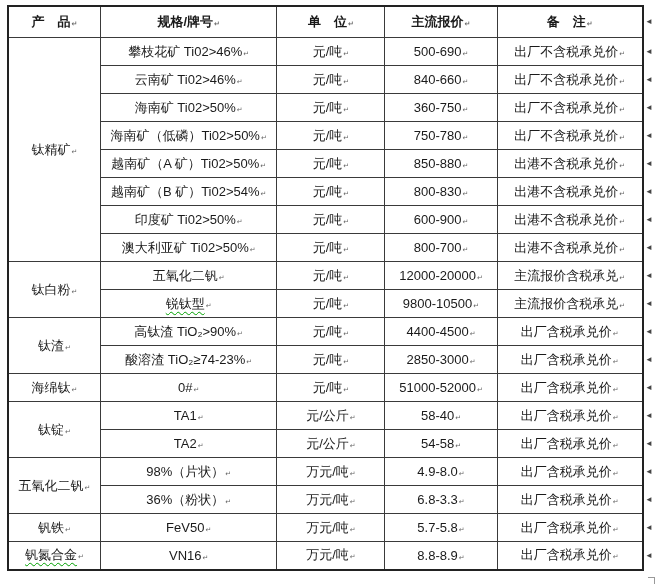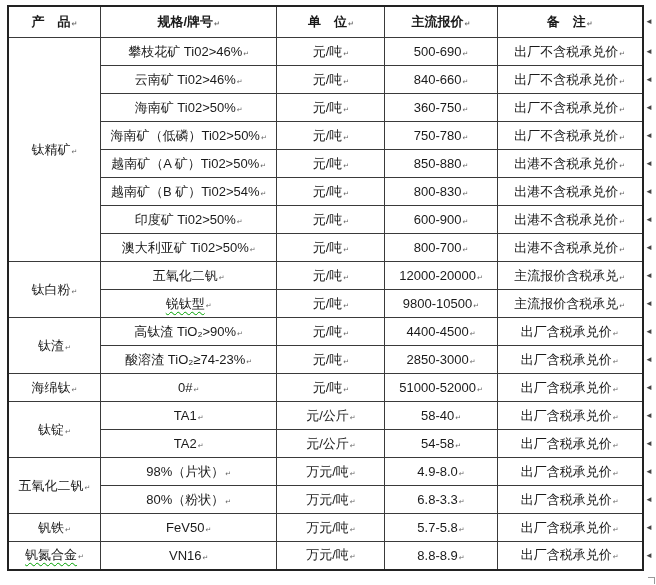--- a/index.html
+++ b/index.html
@@ -180,21 +180,21 @@
       </tr>
       <tr class="data-row">
         <td class="prod b-left" rowspan="2"><span class="ctext">五氧化二钒</span><span class="pmark">↵</span></td>
         <td><span class="ctext">98%（片状）</span><span class="pmark">↵</span></td>
         <td><span class="ctext">万元/吨</span><span class="pmark">↵</span></td>
         <td><span class="ctext">4.9-8.0</span><span class="pmark">↵</span></td>
         <td class="b-right "><span class="ctext">出厂含税承兑价</span><span class="pmark">↵</span></td>
         <td class="marker">◄</td>
       </tr>
       <tr class="data-row">
-        <td><span class="ctext">80%（粉状）</span><span class="pmark">↵</span></td>
+        <td><span class="ctext">36%（粉状）</span><span class="pmark">↵</span></td>
         <td><span class="ctext">万元/吨</span><span class="pmark">↵</span></td>
         <td><span class="ctext">6.8-3.3</span><span class="pmark">↵</span></td>
         <td class="b-right "><span class="ctext">出厂含税承兑价</span><span class="pmark">↵</span></td>
         <td class="marker">◄</td>
       </tr>
       <tr class="data-row">
         <td class="prod b-left" rowspan="1"><span class="ctext">钒铁</span><span class="pmark">↵</span></td>
         <td><span class="ctext">FeV50</span><span class="pmark">↵</span></td>
         <td><span class="ctext">万元/吨</span><span class="pmark">↵</span></td>
         <td><span class="ctext">5.7-5.8</span><span class="pmark">↵</span></td>

